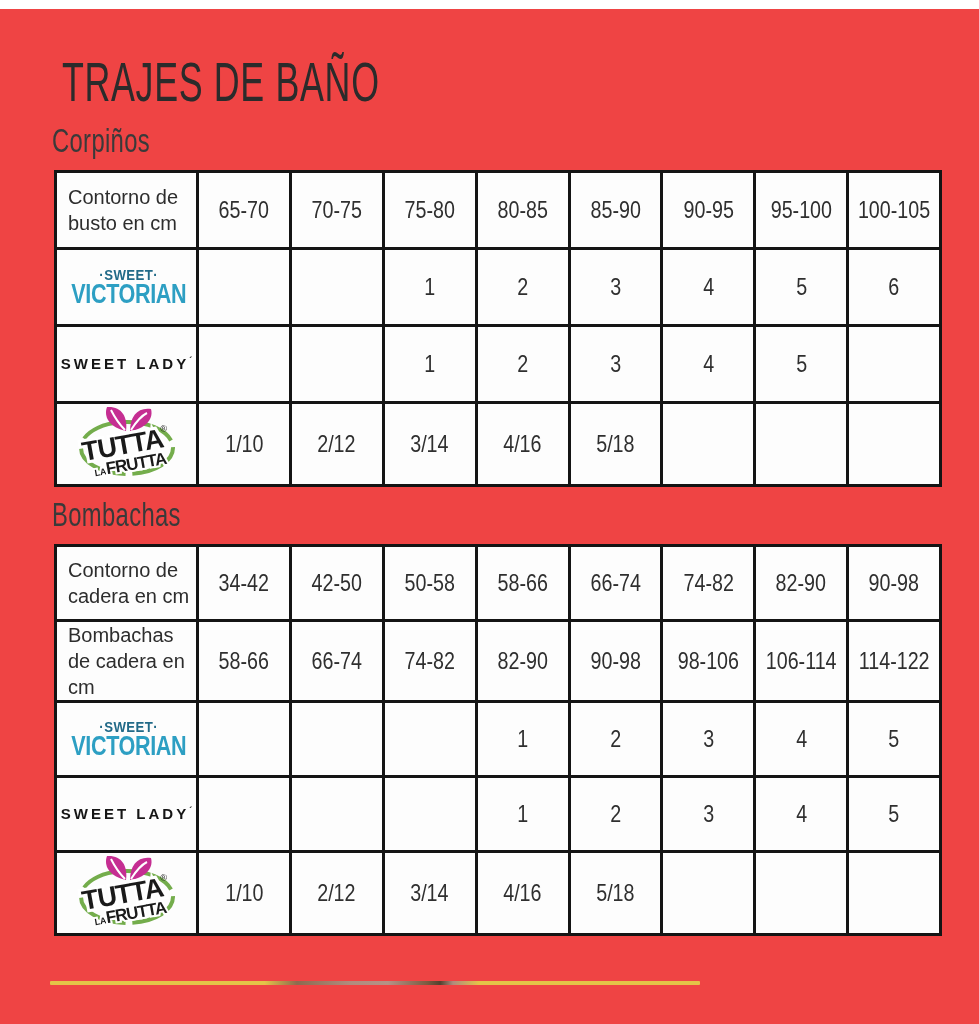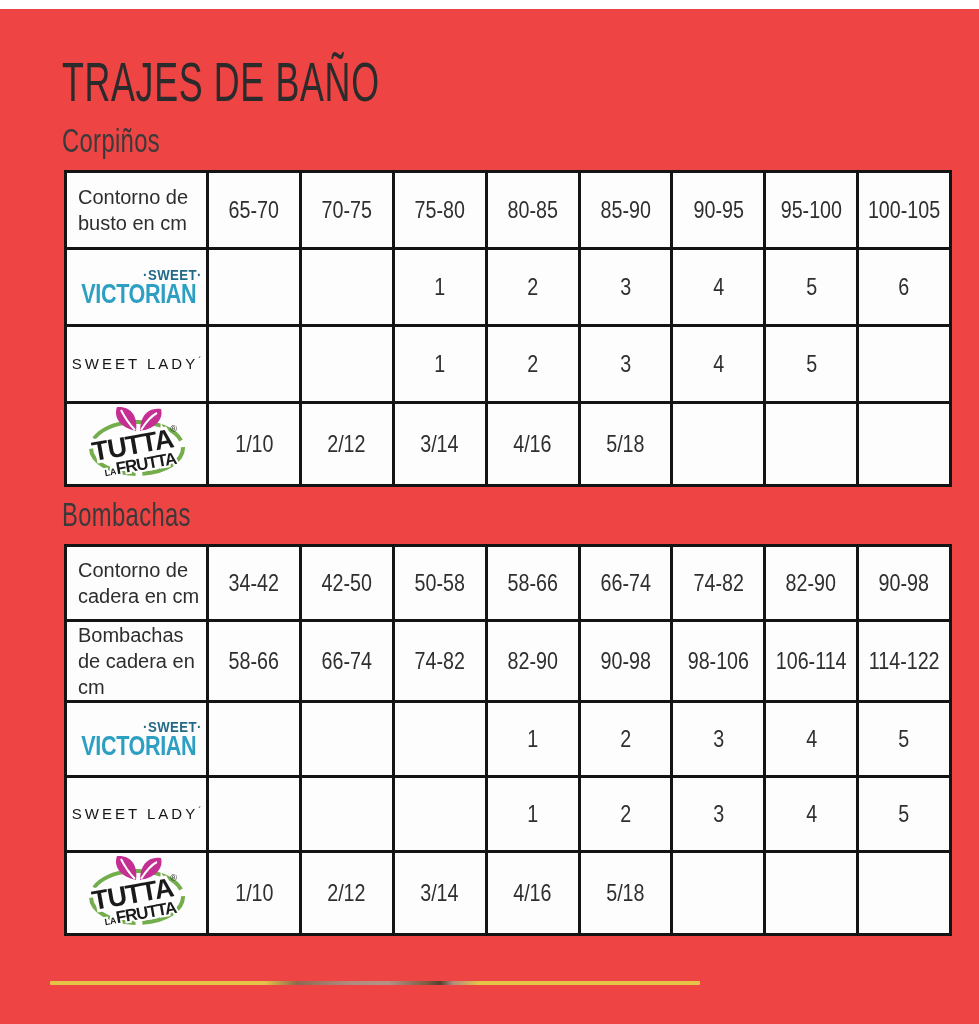--- a/index.html
+++ b/index.html
@@ -11,21 +11,21 @@
     font-family:"Liberation Sans", sans-serif;
     color:#2b2b2b;
     margin-top:9px;
   }
   .main-title{
     position:absolute;left:62px;top:40px;margin:0;
     font-size:56px;font-weight:400;color:#2b2b2b;
     transform:scaleX(0.64);transform-origin:0 0;
     letter-spacing:1px;white-space:nowrap;
   }
-  .section{position:absolute;left:62px;}
+  .section{position:absolute;left:52px;}
   #section-corpinos{top:112px;}
   #section-bombachas{top:486px;}
   .section-heading{
     margin:0 0 10px 0;
     font-size:34px;font-weight:400;color:#3a3a3a;
     transform:scaleX(0.70);transform-origin:0 0;
     letter-spacing:0.5px;white-space:nowrap;
   }
   .size-table{
     border-collapse:collapse;
@@ -47,33 +47,33 @@
     font-size:20px;line-height:1.3;color:#2d2d2d;
   }
   td.brand-cell{text-align:center;padding-left:0;}
   td.value-cell{font-size:22px;color:#2d2d2d;}
   .num{
     display:inline-block;
     transform:scaleX(0.82);
     font-size:24px;color:#2f2f2f;
   }
   
-  .sv-logo{display:inline-block;line-height:1;text-align:right;}
+  .sv-logo{display:inline-block;line-height:1;}
   .sv-top{
     display:block;font-weight:bold;font-size:15px;
     letter-spacing:0.5px;transform:scaleX(0.88);
   }
   .sv-bottom{
     display:block;font-weight:bold;font-size:27px;
     margin-top:-1px;transform:scaleX(0.80);
     letter-spacing:-0.5px;
   }
   
   .sl-logo{
-    font-size:15px;font-weight:400;letter-spacing:3px;
+    font-size:15px;font-weight:700;letter-spacing:3px;
     color:#151515;white-space:nowrap;
   }
   .sl-mark{font-size:9px;vertical-align:top;letter-spacing:0;}
   
   .divider{
     position:absolute;left:50px;top:972px;
     width:650px;height:4px;border-radius:1px;
   }
 </style>
 </head>

